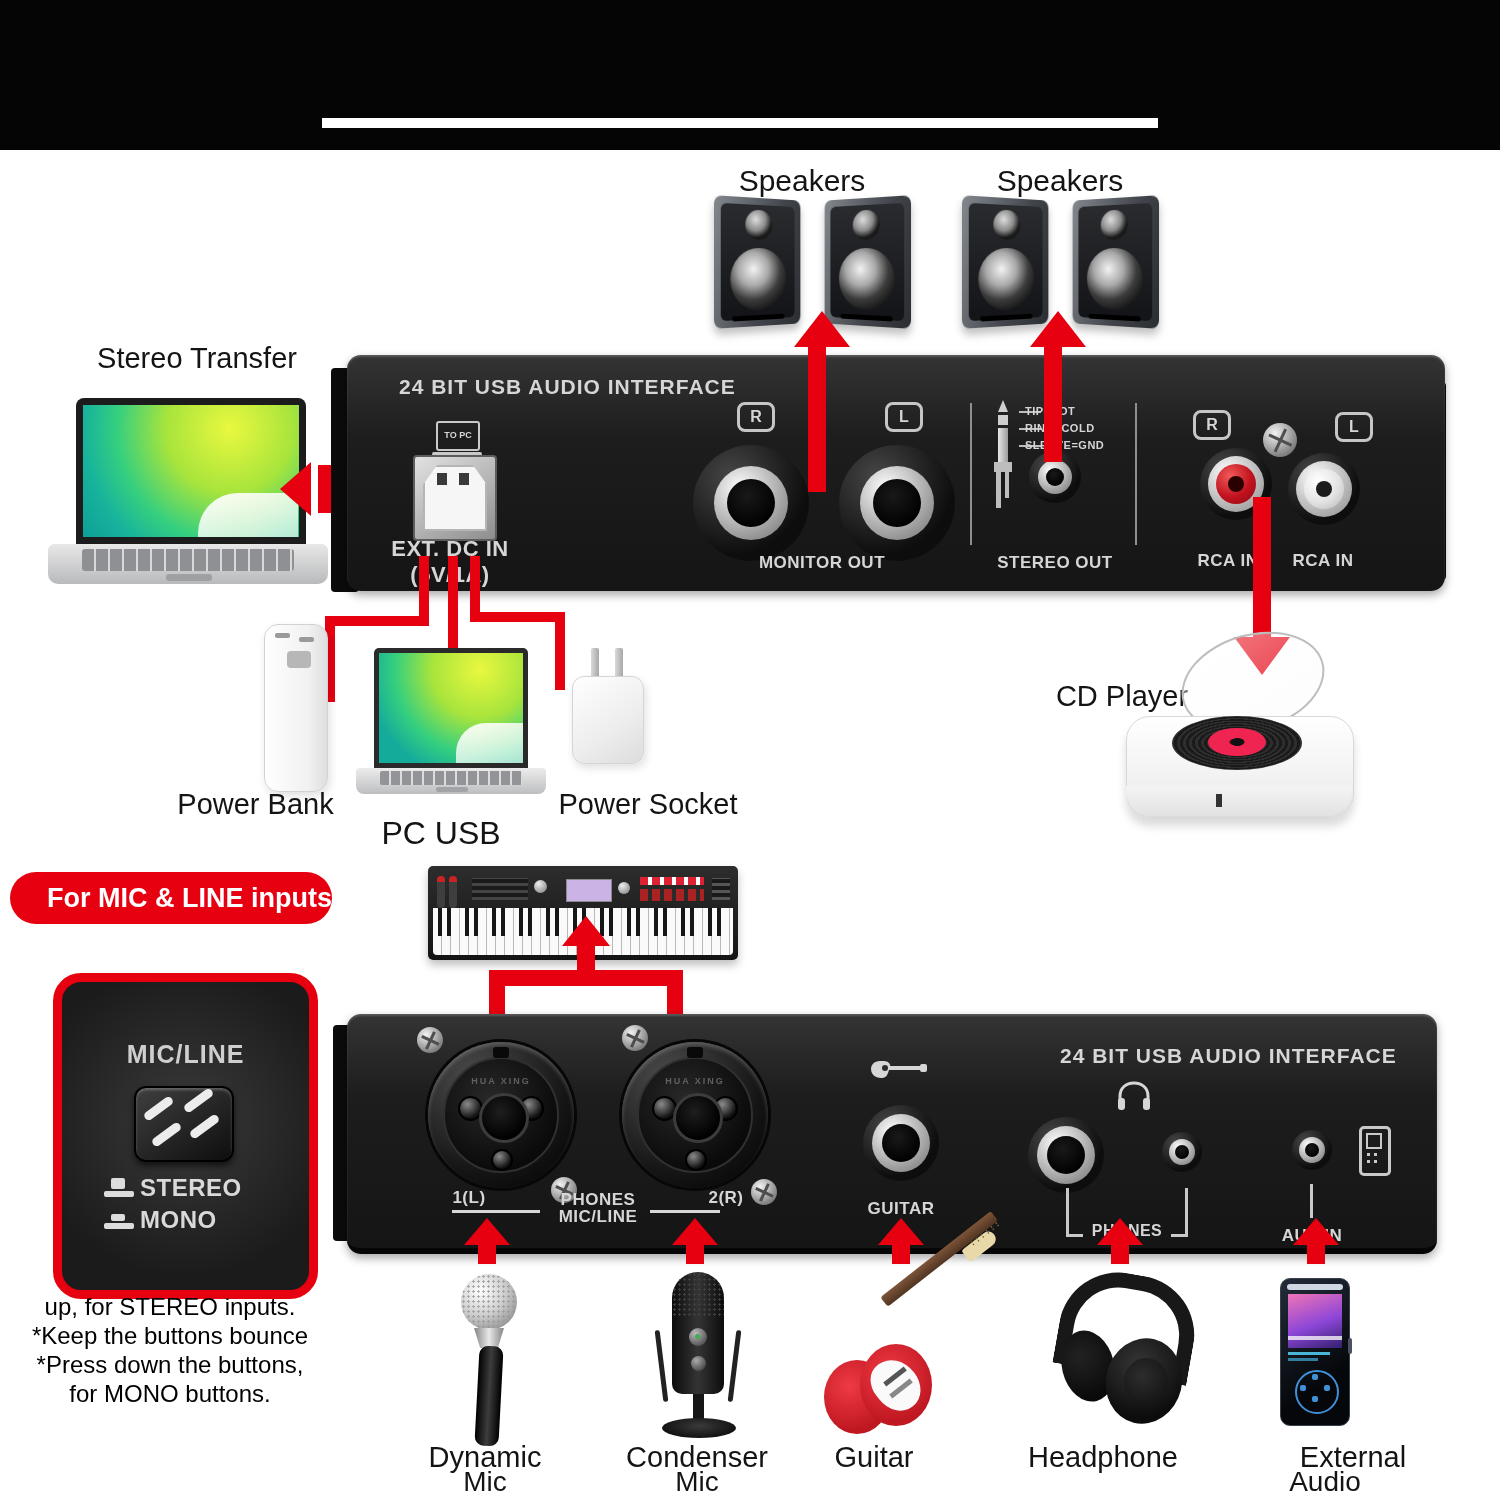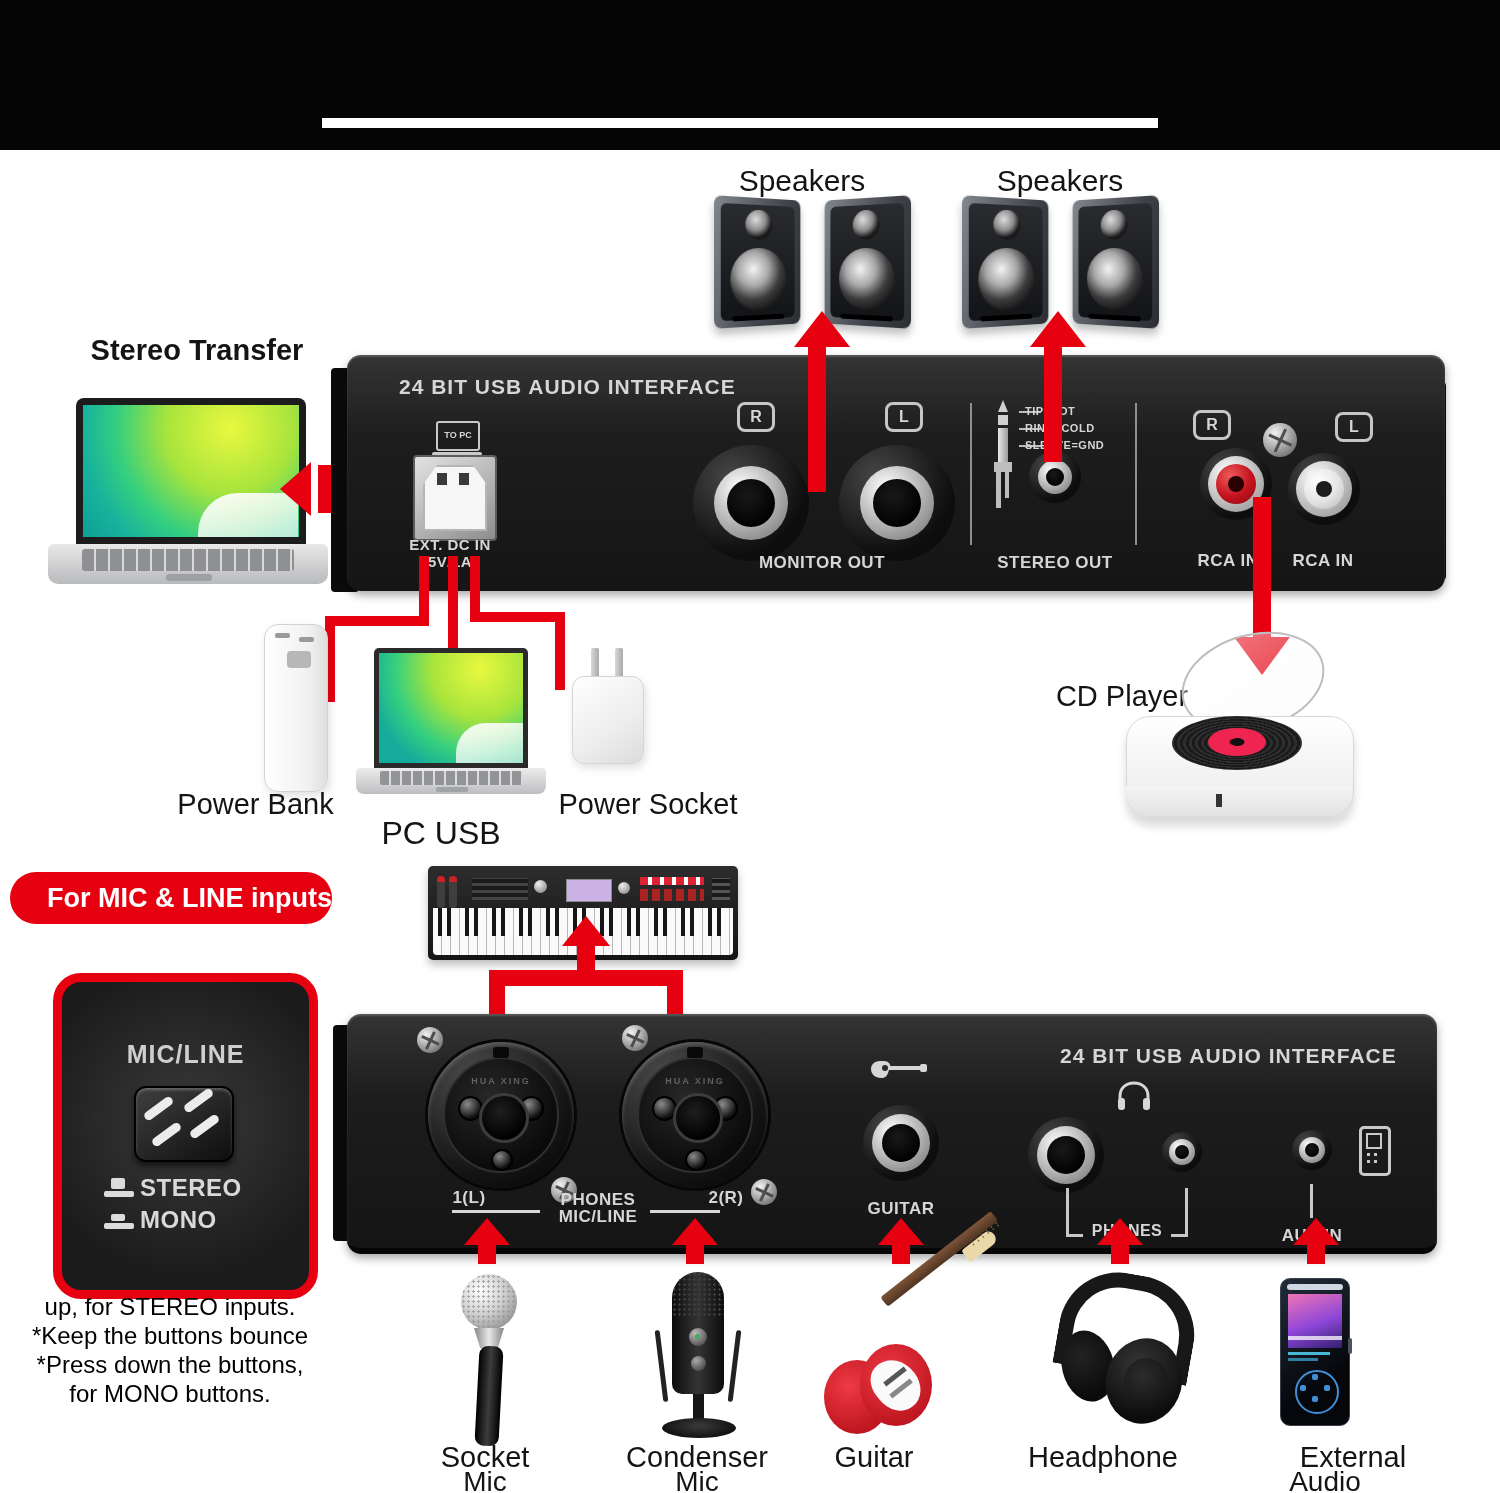--- a/index.html
+++ b/index.html
@@ -70,21 +70,21 @@
       <div class="spk-woof"></div>
       <div class="spk-slot"></div>
   </div>
   <div class="spk" style="left:1066px;top:198px;transform:perspective(500px) rotateY(-26deg);">
     <div class="spk-front"></div>
       <div class="spk-tweet"></div>
       <div class="spk-woof"></div>
       <div class="spk-slot"></div>
   </div>
 
-  <div class="abs lbl" style="left:37px;top:334px;width:320px;font-weight:bold;">Stereo Transfer</div>
+  <div class="abs lbl" style="left:37px;top:342px;width:320px;">Stereo Transfer</div>
   <div class="abs" style="left:48px;top:398px;width:280px;height:192px;">
     <div class="abs" style="left:28px;top:0;width:230px;height:146px;background:#1c1c1c;border-radius:8px 8px 0 0;padding:0;"></div>
     <div class="abs" style="left:35px;top:7px;width:216px;height:132px;background:radial-gradient(circle at 68% 18%,#e9f83f,#a8e43c 35%,#35cf7f 62%,#17b39c 80%,#0e9f96);"></div>
     <div class="abs" style="left:150px;top:95px;width:100px;height:44px;background:linear-gradient(160deg,rgba(255,255,255,.95),rgba(255,255,255,.65));border-radius:40px 0 0 0;"></div>
     <div class="abs" style="left:0;top:146px;width:280px;height:40px;background:linear-gradient(180deg,#e8e8e8,#b9babc);border-radius:6px 6px 10px 10px;"></div>
     <div class="abs" style="left:34px;top:151px;width:212px;height:22px;background:repeating-linear-gradient(90deg,#8f9093 0 12px,#d9d9d9 12px 14px);border-radius:3px;"></div>
     <div class="abs" style="left:118px;top:176px;width:46px;height:7px;background:#9fa0a3;border-radius:3px;"></div>
   </div>
 
   <div class="tri-left" style="left:280px;top:462px;"></div>
@@ -106,21 +106,21 @@
       <div class="abs" style="left:0;top:31px;width:50px;height:4px;background:#c9c9c9;border-radius:2px;"></div>
     </div>
 
     <div class="abs" style="left:66px;top:100px;width:80px;height:82px;background:linear-gradient(145deg,#e2e2e2,#8d8d8d);border:2px solid #5c5c5c;border-radius:4px;">
       <div class="abs" style="left:8px;top:8px;right:8px;bottom:8px;background:#f6f6f6;border:2px solid #b5b5b5;
            clip-path:polygon(0 30%,22% 0,78% 0,100% 30%,100% 100%,0 100%);"></div>
       <div class="abs" style="left:22px;top:16px;width:10px;height:12px;background:#3a3a3a;"></div>
       <div class="abs" style="left:44px;top:16px;width:10px;height:12px;background:#3a3a3a;"></div>
     </div>
 
-    <div class="abs ptxt" style="left:13px;top:181px;width:180px;font-size:15px;">
+    <div class="abs ptxt" style="left:13px;top:181px;width:180px;font-size:22px;">
       <div>EXT. DC IN</div>
       <div>(5V/1A)</div>
     </div>
 
     <div class="badge-rl" style="left:390px;top:47px;">R</div>
     <div class="badge-rl" style="left:538px;top:47px;">L</div>
     <div class="abs" style="left:346px;top:90px;width:116px;height:116px;">
       <div class="qj-outer"></div>
         <div class="qj-ring" style="inset:21px;"></div>
         <div class="qj-hole" style="inset:34px;"></div>
@@ -374,21 +374,21 @@
     <div>*Press down the buttons,</div>
     <div>for MONO buttons.</div>
   </div>
 
   <div class="abs" style="left:448px;top:1272px;width:90px;height:180px;">
     <div class="circ" style="left:13px;top:2px;width:56px;height:56px;background:radial-gradient(circle at 35% 30%,#ffffff,#cfcfcf 45%,#8d8d8d 85%);"></div>
     <div class="circ" style="left:13px;top:2px;width:56px;height:56px;background-image:radial-gradient(#9a9a9a 1px,transparent 1.4px);background-size:5px 5px;opacity:.8;"></div>
     <div class="abs" style="left:24px;top:56px;width:34px;height:20px;background:linear-gradient(90deg,#777,#e8e8e8,#777);clip-path:polygon(6% 0,94% 0,76% 100%,24% 100%);"></div>
     <div class="abs" style="left:29px;top:74px;width:24px;height:100px;background:linear-gradient(90deg,#000,#3d3d3d 50%,#000);border-radius:9px;transform:rotate(3deg);"></div>
   </div>
-  <div class="abs lbl" style="left:405px;top:1441px;width:160px;">Socket</div>
+  <div class="abs lbl" style="left:405px;top:1441px;width:160px;">Dynamic</div>
   <div class="abs lbl" style="left:405px;top:1466px;width:160px;font-size:28px;">Mic</div>
 
   <div class="abs" style="left:653px;top:1272px;width:90px;height:182px;">
     <div class="abs" style="left:19px;top:0;width:52px;height:122px;background:linear-gradient(90deg,#0c0c0c,#343434 50%,#0c0c0c);border-radius:26px 26px 10px 10px;"></div>
     <div class="abs" style="left:19px;top:0;width:52px;height:46px;border-radius:26px 26px 0 0;background-image:radial-gradient(#3e3e3e 1px,transparent 1.4px);background-size:5px 5px;"></div>
     <div class="circ" style="left:36px;top:56px;width:18px;height:18px;background:radial-gradient(circle at 35% 30%,#bbb,#333);"></div>
     <div class="circ" style="left:42px;top:62px;width:5px;height:5px;background:#3fae56;"></div>
     <div class="circ" style="left:38px;top:84px;width:15px;height:15px;background:radial-gradient(circle at 35% 30%,#aaa,#2c2c2c);"></div>
     <div class="abs" style="left:6px;top:58px;width:5px;height:72px;background:#222;border-radius:3px;transform:rotate(-7deg);"></div>
     <div class="abs" style="left:79px;top:58px;width:5px;height:72px;background:#222;border-radius:3px;transform:rotate(7deg);"></div>

